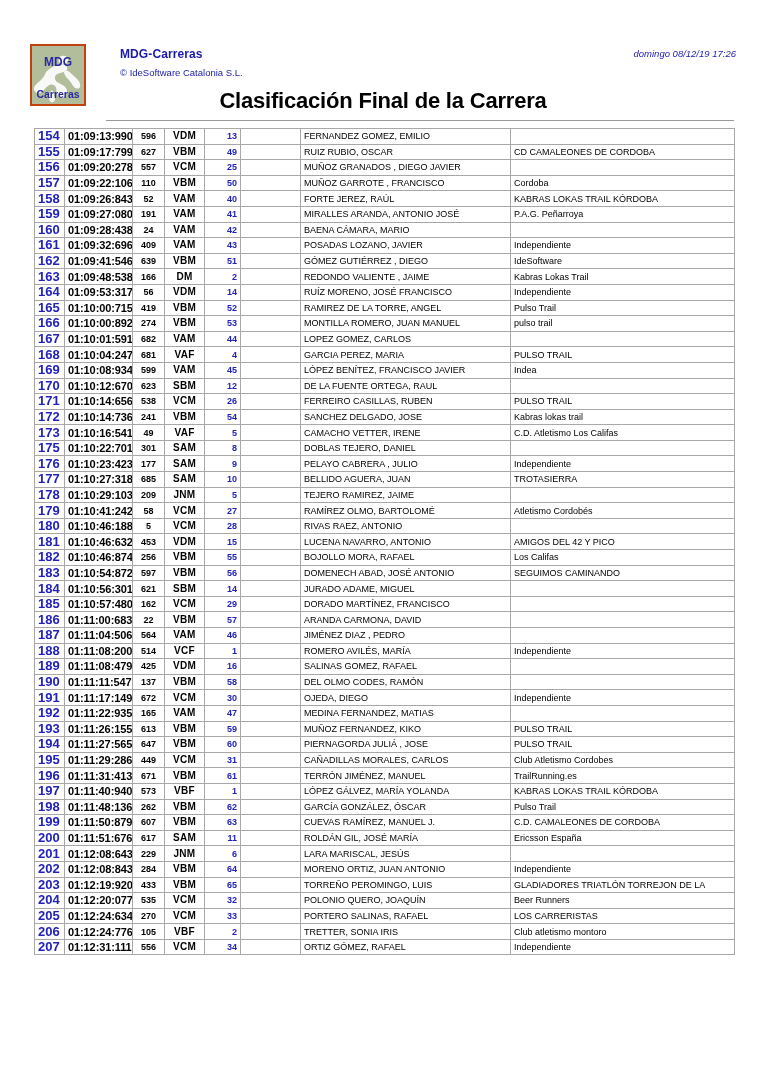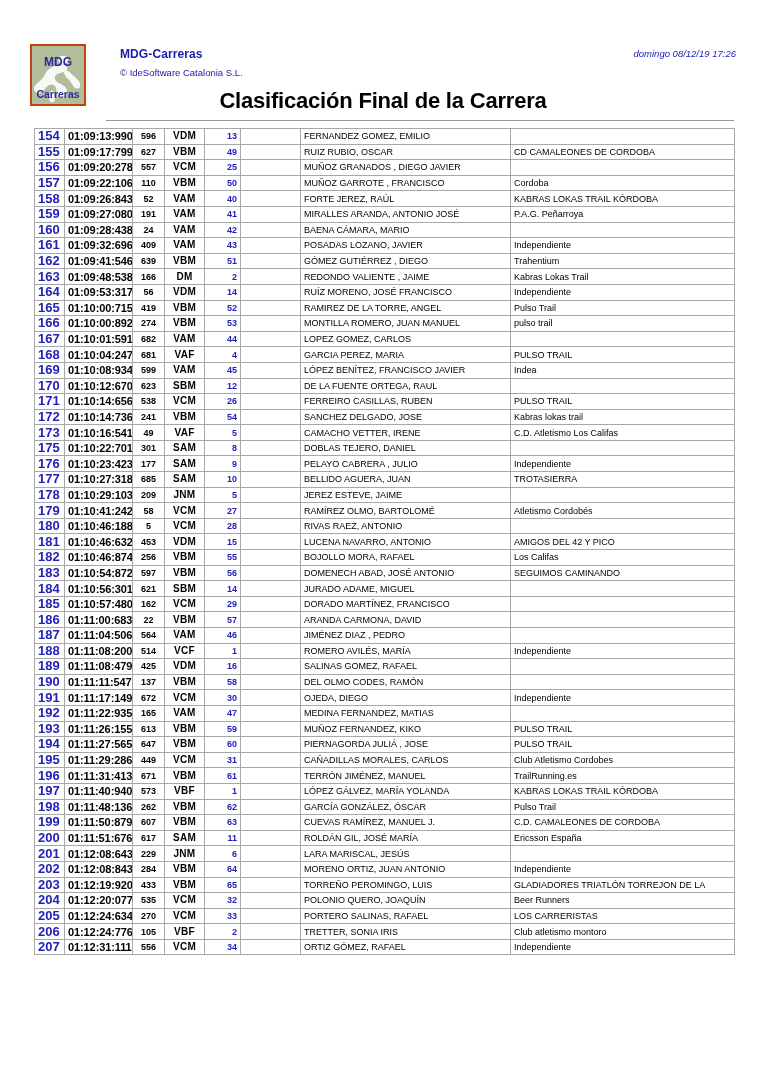--- a/index.html
+++ b/index.html
@@ -245,21 +245,21 @@
           <td class="c-club">Independiente</td>
         </tr>
         <tr>
           <td class="c-pos">162</td>
           <td class="c-time">01:09:41:546</td>
           <td class="c-dorsal">639</td>
           <td class="c-cat">VBM</td>
           <td class="c-catpos">51</td>
           <td class="c-blank"></td>
           <td class="c-name">GÓMEZ GUTIÉRREZ , DIEGO</td>
-          <td class="c-club">Trahentium</td>
+          <td class="c-club">IdeSoftware</td>
         </tr>
         <tr>
           <td class="c-pos">163</td>
           <td class="c-time">01:09:48:538</td>
           <td class="c-dorsal">166</td>
           <td class="c-cat">DM</td>
           <td class="c-catpos">2</td>
           <td class="c-blank"></td>
           <td class="c-name">REDONDO VALIENTE , JAIME</td>
           <td class="c-club">Kabras Lokas Trail</td>
@@ -394,21 +394,21 @@
           <td class="c-name">BELLIDO AGUERA, JUAN</td>
           <td class="c-club">TROTASIERRA</td>
         </tr>
         <tr>
           <td class="c-pos">178</td>
           <td class="c-time">01:10:29:103</td>
           <td class="c-dorsal">209</td>
           <td class="c-cat">JNM</td>
           <td class="c-catpos">5</td>
           <td class="c-blank"></td>
-          <td class="c-name">JEREZ ESTEVE, JAIME</td>
+          <td class="c-name">TEJERO RAMIREZ, JAIME</td>
           <td class="c-club"></td>
         </tr>
         <tr>
           <td class="c-pos">179</td>
           <td class="c-time">01:10:41:242</td>
           <td class="c-dorsal">58</td>
           <td class="c-cat">VCM</td>
           <td class="c-catpos">27</td>
           <td class="c-blank"></td>
           <td class="c-name">RAMÍREZ OLMO, BARTOLOMÉ</td>

